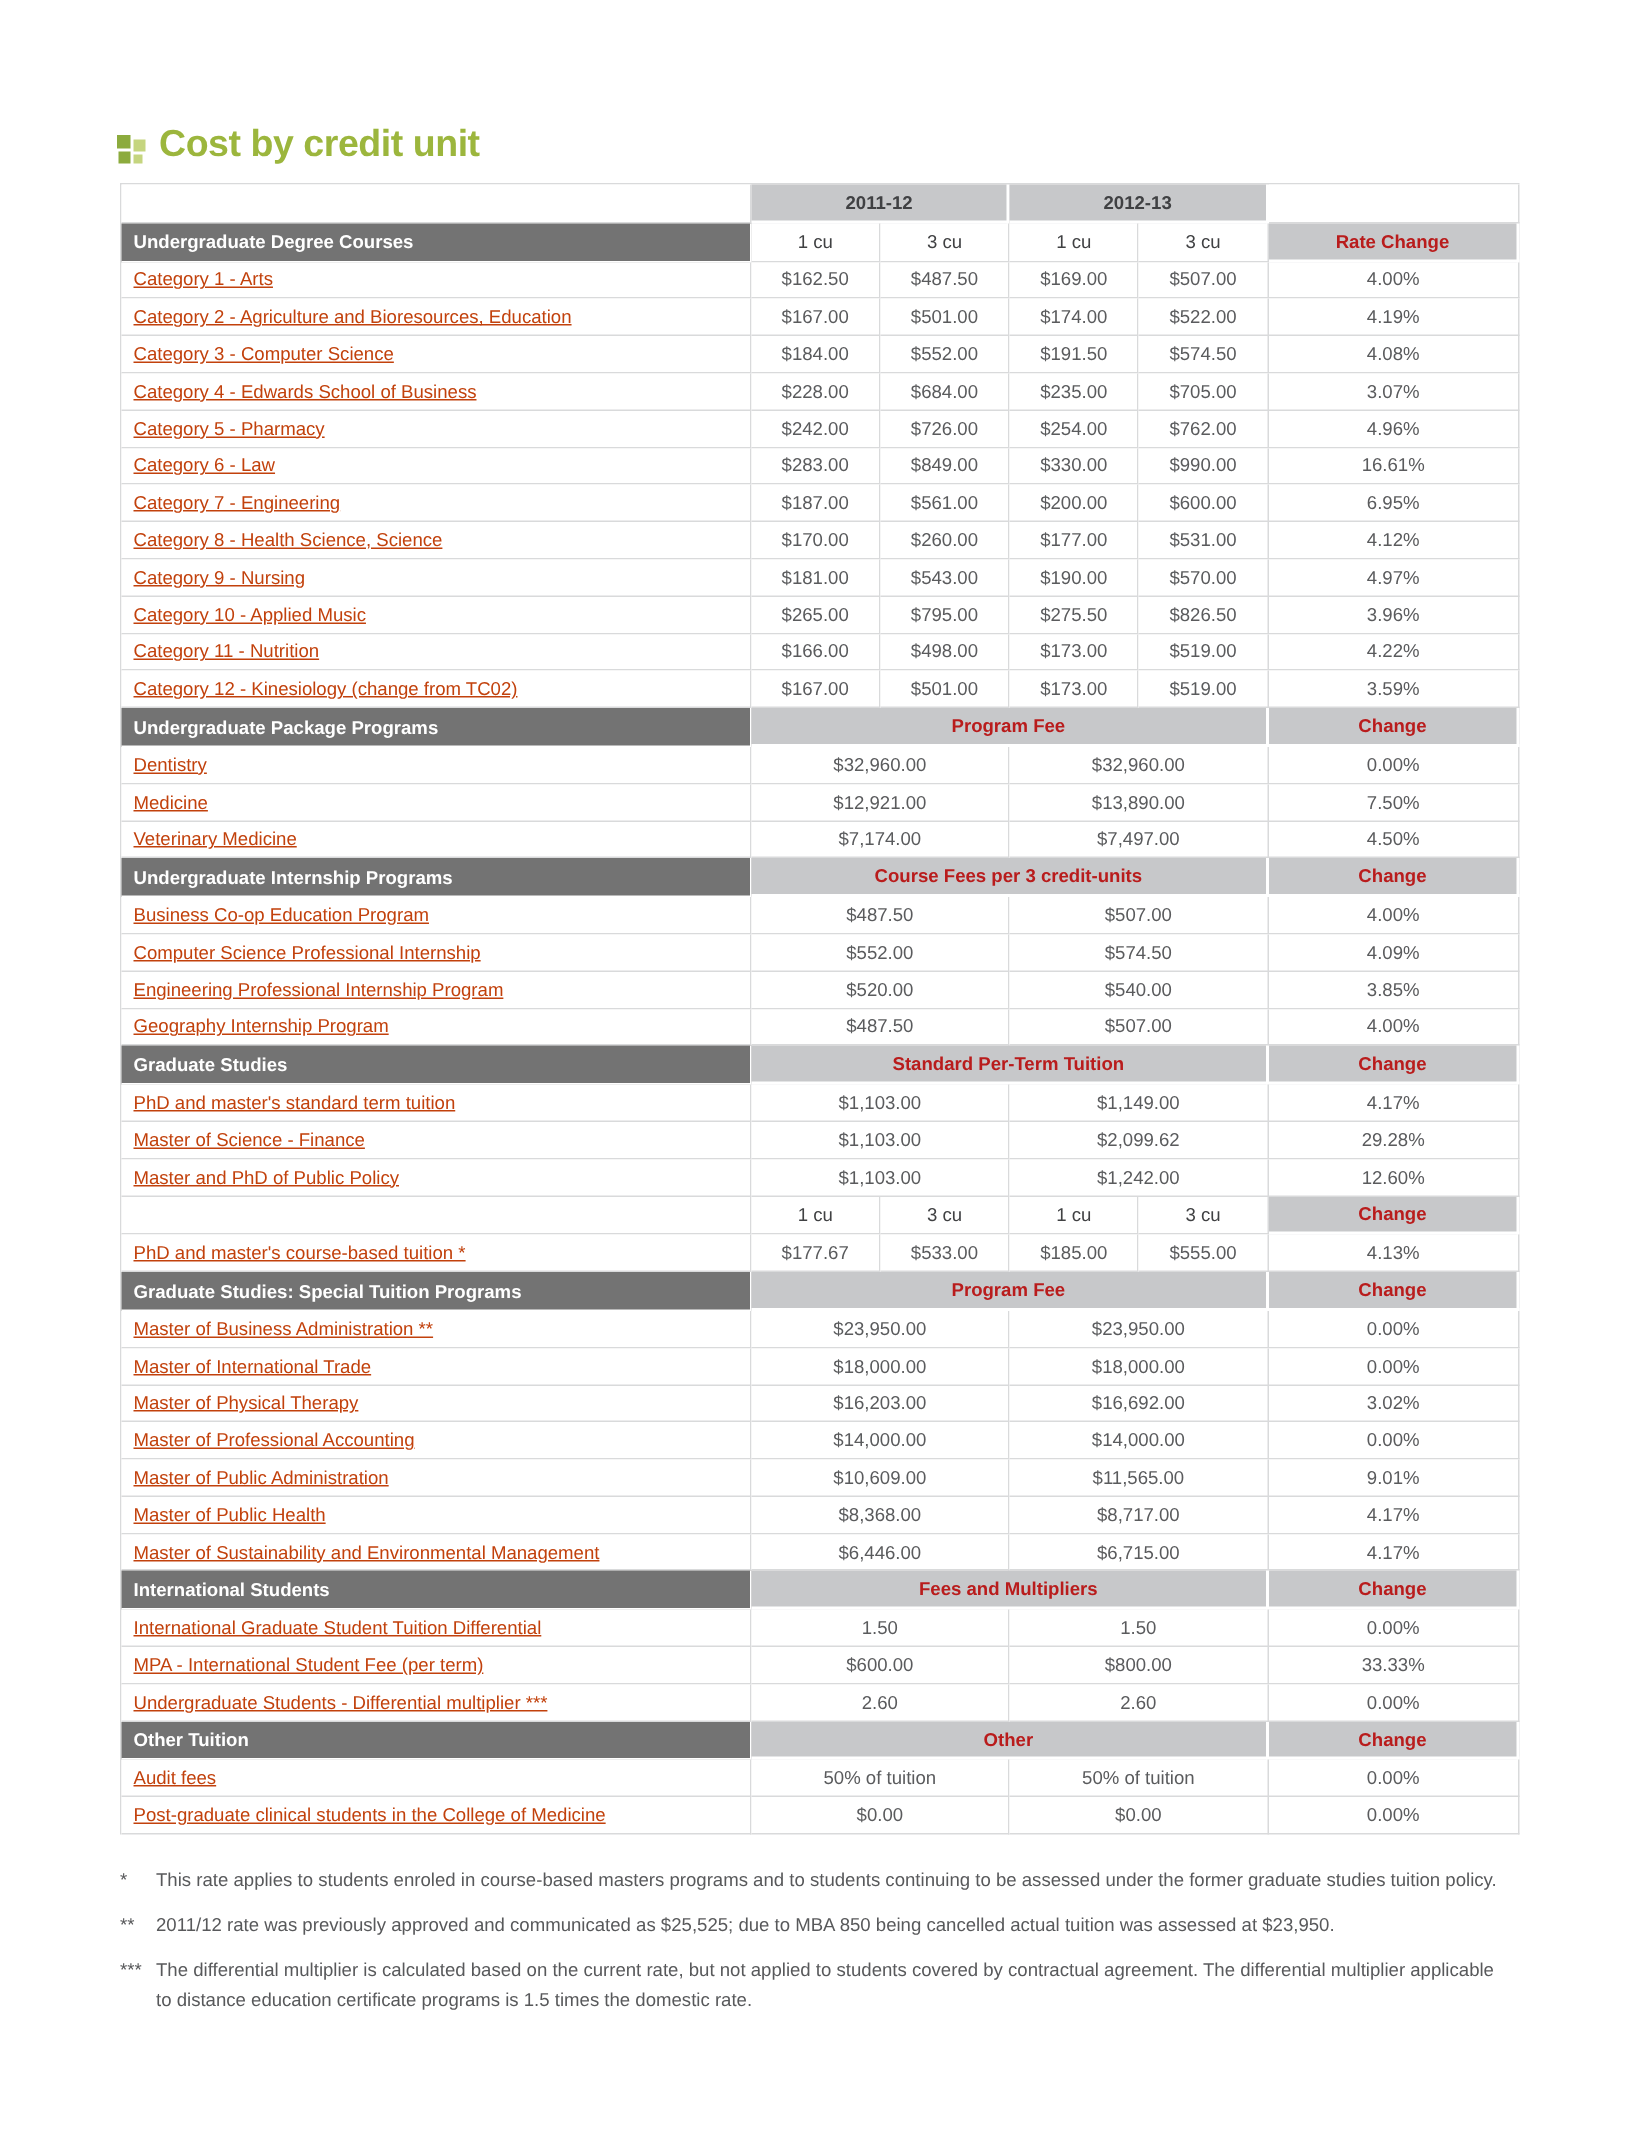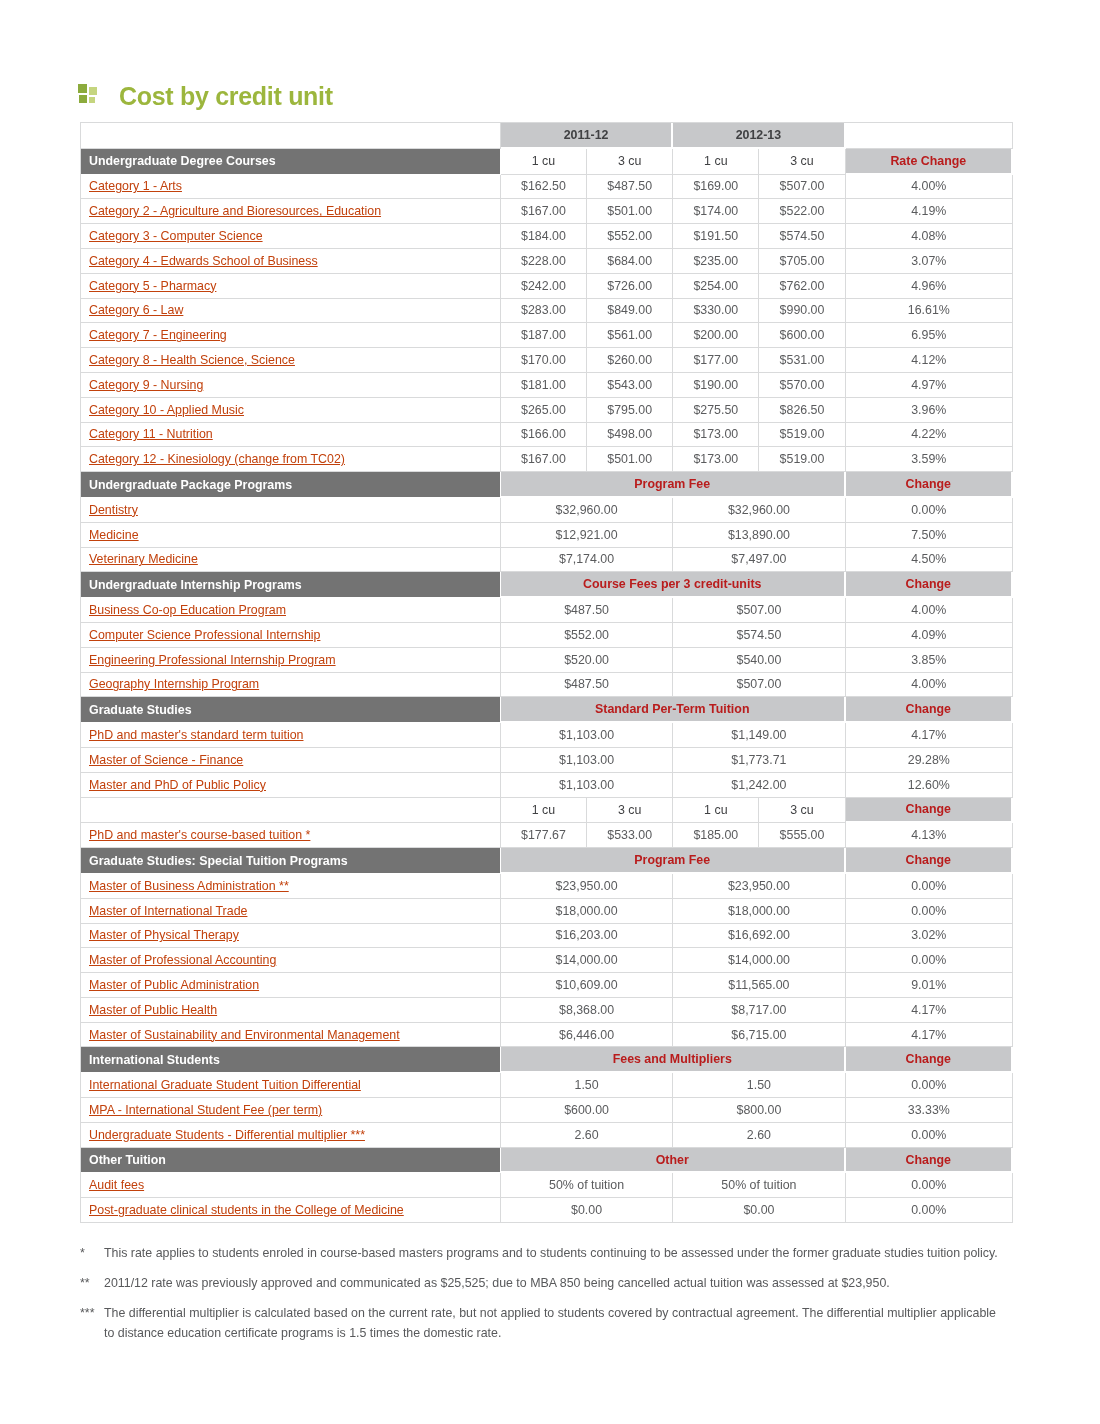--- a/index.html
+++ b/index.html
@@ -1,18 +1,18 @@
 <!DOCTYPE html>
 <html><head>
 <meta charset="utf-8">
 <style>
   html,body{margin:0;padding:0;background:#ffffff;}
   body{width:1100px;height:1424px;position:relative;font-family:"Liberation Sans",sans-serif;color:#4a4b4d;overflow:hidden;}
 
-  .page-title{position:absolute;left:78px;top:82px;display:flex;align-items:flex-start;gap:20px;}
+  .page-title{position:absolute;left:78px;top:82px;display:flex;align-items:flex-end;gap:7px;}
   .page-title .ttl{font-size:25px;font-weight:bold;color:#9cb63d;letter-spacing:-0.3px;}
   .title-icon{width:21px;height:21px;display:inline-block;margin-top:2px;}
 
   table.tuition{position:absolute;left:80px;top:122px;width:933px;border-collapse:separate;border-spacing:0;table-layout:fixed;font-size:12.4px;border-top:1px solid #d9dadb;border-left:1px solid #d9dadb;}
   col.c-label{width:419px;}
   col.c-cu{width:86px;}
   col.c-change{width:167px;}
 
   td,th{height:23.8px;padding:0 6px;vertical-align:middle;border-right:1px solid #d9dadb;border-bottom:1px solid #d9dadb;font-weight:normal;overflow:hidden;white-space:nowrap;}
 
@@ -223,21 +223,21 @@
       </tr>
       <tr>
         <td class="rowlabel">PhD and master's standard term tuition</td>
         <td class="val" colspan="2">$1,103.00</td>
         <td class="val" colspan="2">$1,149.00</td>
         <td class="val">4.17%</td>
       </tr>
       <tr>
         <td class="rowlabel">Master of Science - Finance</td>
         <td class="val" colspan="2">$1,103.00</td>
-        <td class="val" colspan="2">$1,773.71</td>
+        <td class="val" colspan="2">$2,099.62</td>
         <td class="val">29.28%</td>
       </tr>
       <tr>
         <td class="rowlabel">Master and PhD of Public Policy</td>
         <td class="val" colspan="2">$1,103.00</td>
         <td class="val" colspan="2">$1,242.00</td>
         <td class="val">12.60%</td>
       </tr>
       <tr>
         <td class="blank"></td>

